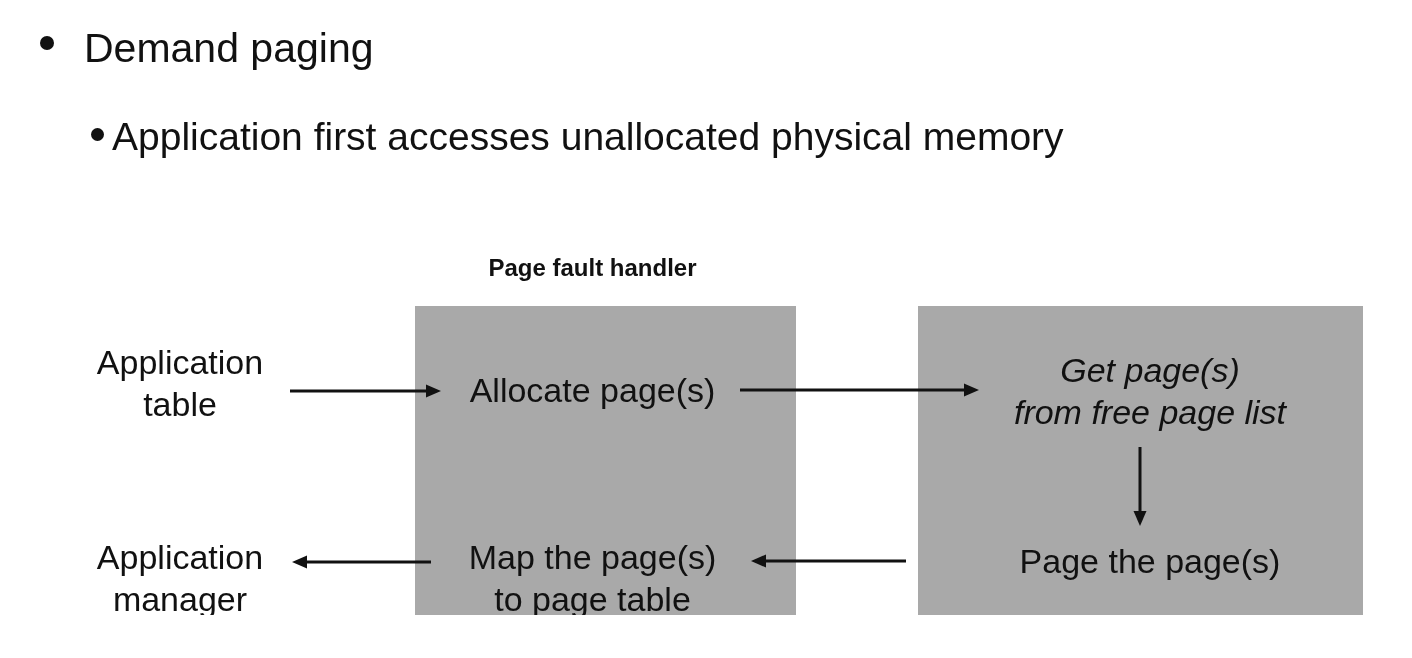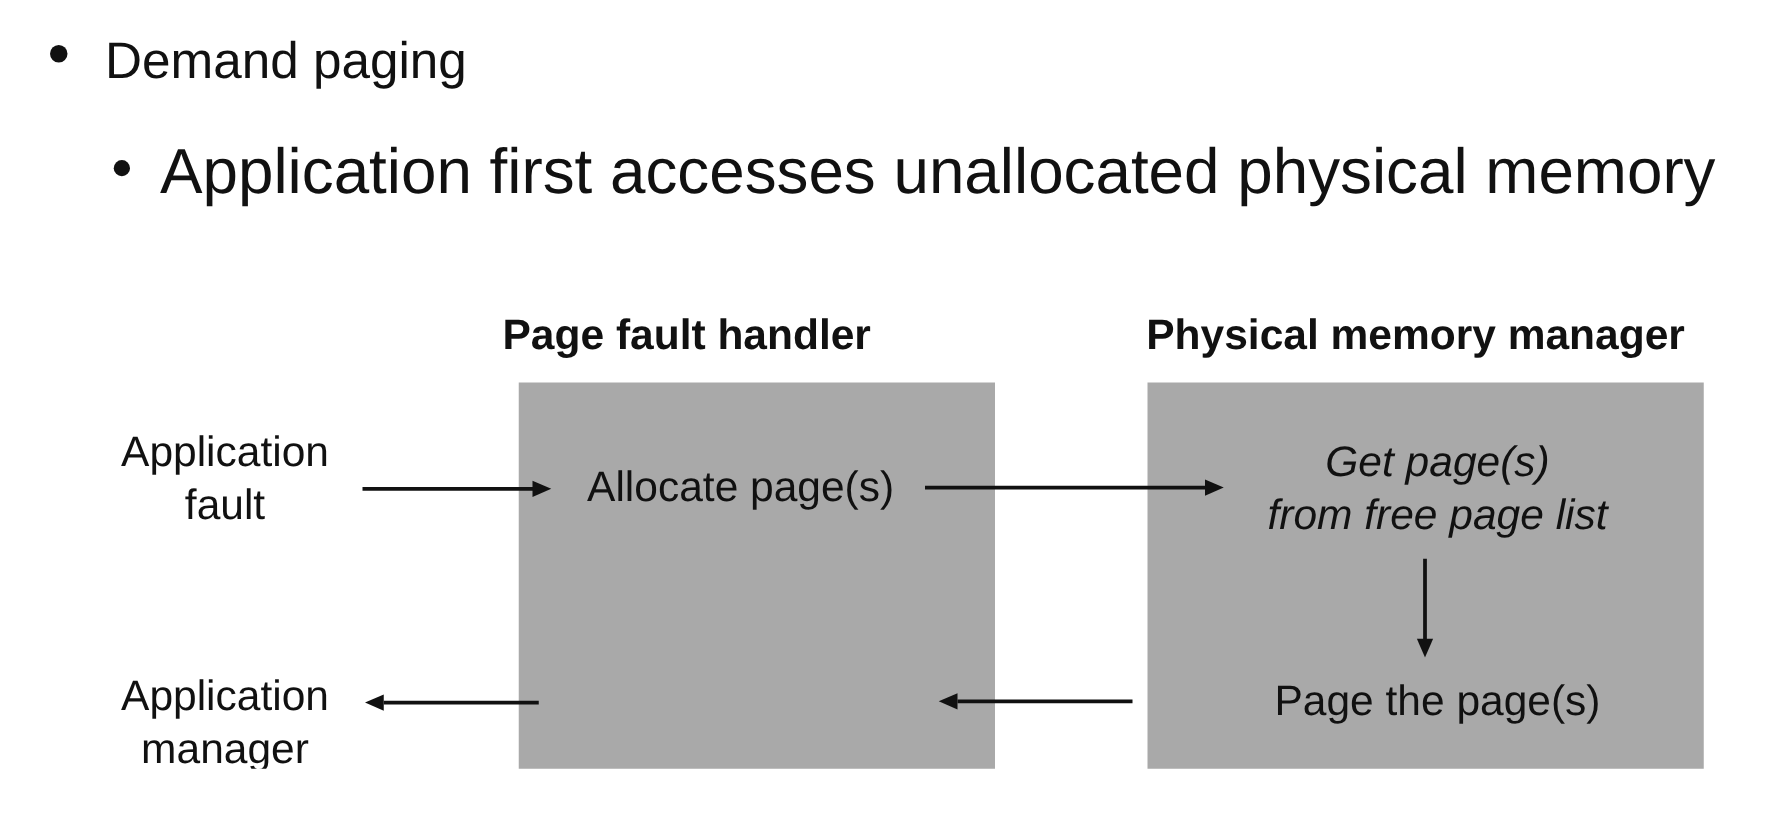--- a/index.html
+++ b/index.html
@@ -11,24 +11,24 @@
     color:#111111;
     overflow:hidden;
   }
   .abs { position:absolute; }
 
   
   .dot { position:absolute; background:#111111; border-radius:50%; }
   .dot-l1 { left:40px; top:36px; width:14px; height:14px; }
   .dot-l2 { left:91px; top:128px; width:13px; height:13px; }
   .btext-l1 { left:84px; top:24px; font-size:41px; line-height:48px; white-space:nowrap; }
-  .btext-l2 { left:128px; top:114px; font-size:51px; line-height:46px; white-space:nowrap; }
+  .btext-l2 { left:112px; top:114px; font-size:39px; line-height:46px; white-space:nowrap; }
 
   
-  .hdr { font-weight:bold; font-size:34px; line-height:42px; white-space:nowrap; }
+  .hdr { font-weight:bold; font-size:24px; line-height:42px; text-align:center; white-space:nowrap; }
   .hdr-left  { left:402px; top:247px; width:381px; }
   .hdr-right { left:917px; top:247px; width:491px; }
 
   
   .gbox { background:#a9a9a9; }
   .box-left  { left:415px; top:306px; width:381px; height:337px; }
   .box-right { left:918px; top:306px; width:445px; height:337px; }
 
   
   .ntext { font-size:34px; line-height:42px; text-align:center; }
@@ -49,36 +49,39 @@
 
 <div class="slide" style="background: rgb(255, 255, 255);">
 
   <span class="dot dot-l1"></span>
   <div class="abs btext-l1">Demand paging</div>
 
   <span class="dot dot-l2"></span>
   <div class="abs btext-l2">Application first accesses unallocated physical memory</div>
 
   <div class="abs hdr hdr-left">Page fault handler</div>
-  <div class="abs hdr hdr-right">Physical memory manager</div>
 
   <div class="abs gbox box-left" style="background: rgb(169, 169, 169);"></div>
   <div class="abs gbox box-right" style="background: rgb(169, 169, 169);"></div>
 
   <div class="abs ntext n-allocate">Allocate page(s)</div>
+  <div class="abs ntext n-map">
+    <div>Map the page(s)</div>
+    <div>to page table</div>
+  </div>
 
   <div class="abs ntext n-get">
     <div>Get page(s)</div>
     <div>from free page list</div>
   </div>
   <div class="abs ntext n-zero">Page the page(s)</div>
 
   <div class="abs ntext lbl-pauses">
     <div>Application</div>
-    <div>fault</div>
+    <div>table</div>
   </div>
   <div class="abs ntext lbl-resumes">
     <div>Application</div>
     <div>manager</div>
   </div>
 
   <svg class="arrows" viewBox="0 0 1412 658" style="color: rgb(17, 17, 17);">
     <g>
       <line x1="290" y1="391" x2="427" y2="391"></line>
       <path d="M441,391 L426,384.5 L426,397.5 Z"></path>

